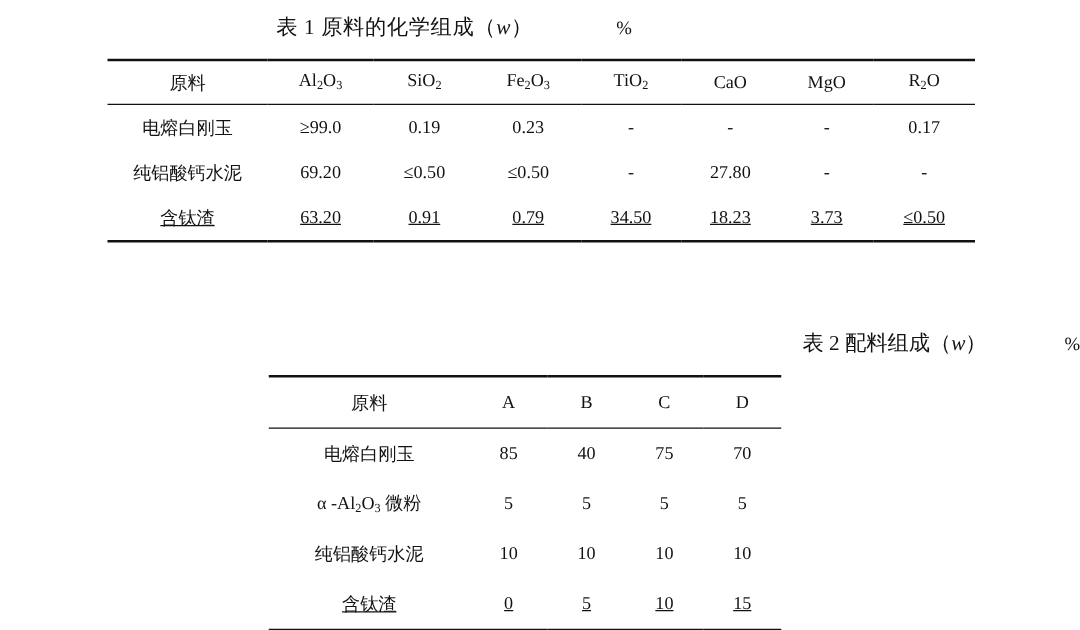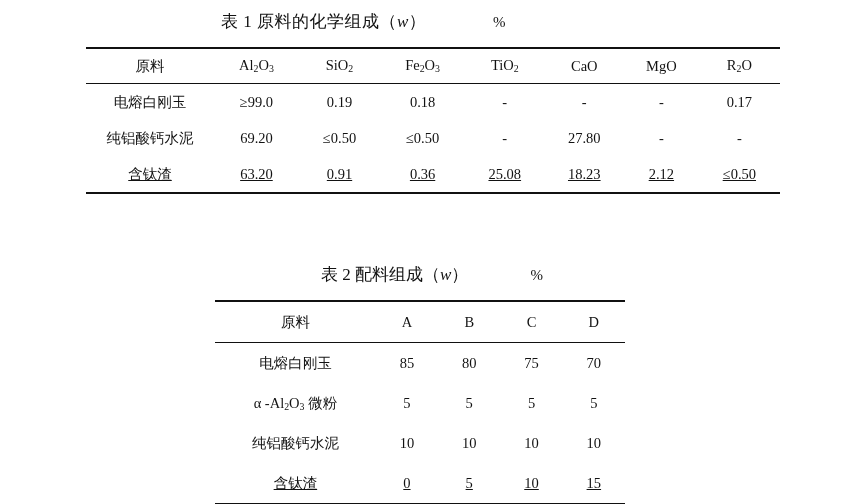--- a/index.html
+++ b/index.html
@@ -86,21 +86,21 @@
     font-size: 0.68em;
     vertical-align: -0.25em;
   }
 
   
   .t2-caption {
     position: absolute;
     top: 263px;
     left: 0;
     width: 864px;
-    text-align: center;
+    text-align: right;
     font-size: 17px;
     white-space: nowrap;
   }
   .t2-caption .cap-pct {
     display: inline-block;
     margin-left: 58px;
     font-size: 15px;
   }
 
   #table2 {
@@ -143,21 +143,21 @@
         <td>TiO<sub>2</sub></td>
         <td>CaO</td>
         <td>MgO</td>
         <td>R<sub>2</sub>O</td>
       </tr>
 
       <tr class="rule-mid">
         <td class="col-label">电熔白刚玉</td>
         <td>≥99.0</td>
         <td>0.19</td>
-        <td>0.18</td>
+        <td>0.23</td>
         <td class="dash">-</td>
         <td class="dash">-</td>
         <td class="dash">-</td>
         <td>0.17</td>
       </tr>
 
 
       <tr>
         <td class="col-label">纯铝酸钙水泥</td>
         <td>69.20</td>
@@ -166,24 +166,24 @@
         <td class="dash">-</td>
         <td>27.80</td>
         <td class="dash">-</td>
         <td class="dash">-</td>
       </tr>
 
       <tr class="rule-bot">
         <td class="col-label">含钛渣</td>
         <td>63.20</td>
         <td>0.91</td>
-        <td>0.36</td>
-        <td>25.08</td>
+        <td>0.79</td>
+        <td>34.50</td>
         <td>18.23</td>
-        <td>2.12</td>
+        <td>3.73</td>
         <td>≤0.50</td>
       </tr>
     </tbody>
   </table>
 
   <div class="t2-caption">
     <span>表 2  配料组成（<span class="italic-w">w</span>）</span>
     <span class="cap-pct">%</span>
   </div>
 
@@ -193,21 +193,21 @@
         <td class="col-label">原料</td>
         <td class="col-v">A</td>
         <td class="col-v">B</td>
         <td class="col-v">C</td>
         <td class="col-v">D</td>
       </tr>
 
       <tr class="rule-mid">
         <td class="col-label">电熔白刚玉</td>
         <td>85</td>
-        <td>80</td>
+        <td>40</td>
         <td>75</td>
         <td>70</td>
       </tr>
 
       <tr>
         <td class="col-label">α -Al<sub>2</sub>O<sub>3</sub> 微粉</td>
         <td>5</td>
         <td>5</td>
         <td>5</td>
         <td>5</td>

